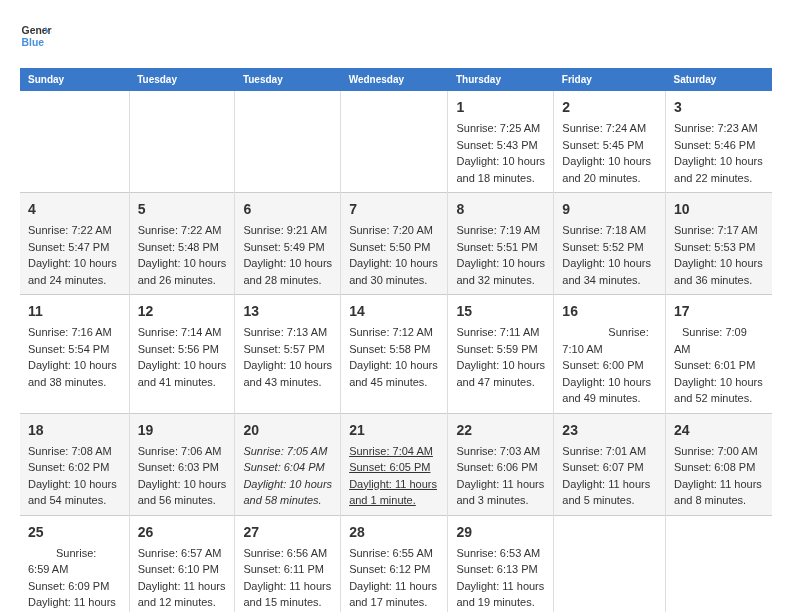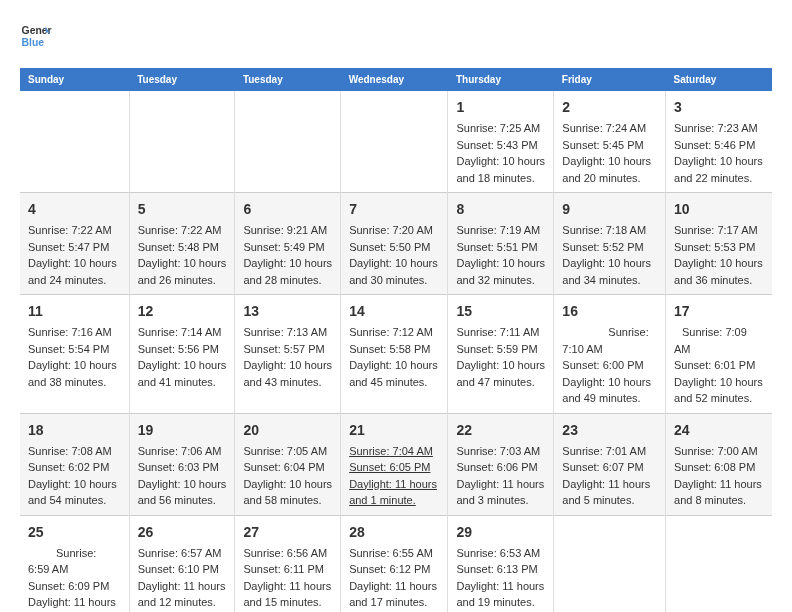--- a/index.html
+++ b/index.html
@@ -167,21 +167,21 @@
 Sunset: 6:01 PM
 Daylight: 10 hours and 52 minutes.</span></td>
       </tr>
       <tr>
         <td><span class="day-num">18</span><span style="white-space: pre-line;">Sunrise: 7:08 AM
 Sunset: 6:02 PM
 Daylight: 10 hours and 54 minutes.</span></td>
         <td><span class="day-num">19</span><span style="white-space: pre-line;">Sunrise: 7:06 AM
 Sunset: 6:03 PM
 Daylight: 10 hours and 56 minutes.</span></td>
-        <td><span class="day-num">20</span><span style="white-space: pre-line;">Sunrise: 7:05 AM
+        <td><span class="day-num">20</span><span style="white-space: pre-line; font-style: italic;">Sunrise: 7:05 AM
 Sunset: 6:04 PM
 Daylight: 10 hours and 58 minutes.</span></td>
         <td><span class="day-num">21</span><span style="white-space: pre-line; text-decoration: underline;">Sunrise: 7:04 AM
 Sunset: 6:05 PM
 Daylight: 11 hours and 1 minute.</span></td>
         <td><span class="day-num">22</span><span style="white-space: pre-line;">Sunrise: 7:03 AM
 Sunset: 6:06 PM
 Daylight: 11 hours and 3 minutes.</span></td>
         <td><span class="day-num">23</span><span style="white-space: pre-line;">Sunrise: 7:01 AM
 Sunset: 6:07 PM

